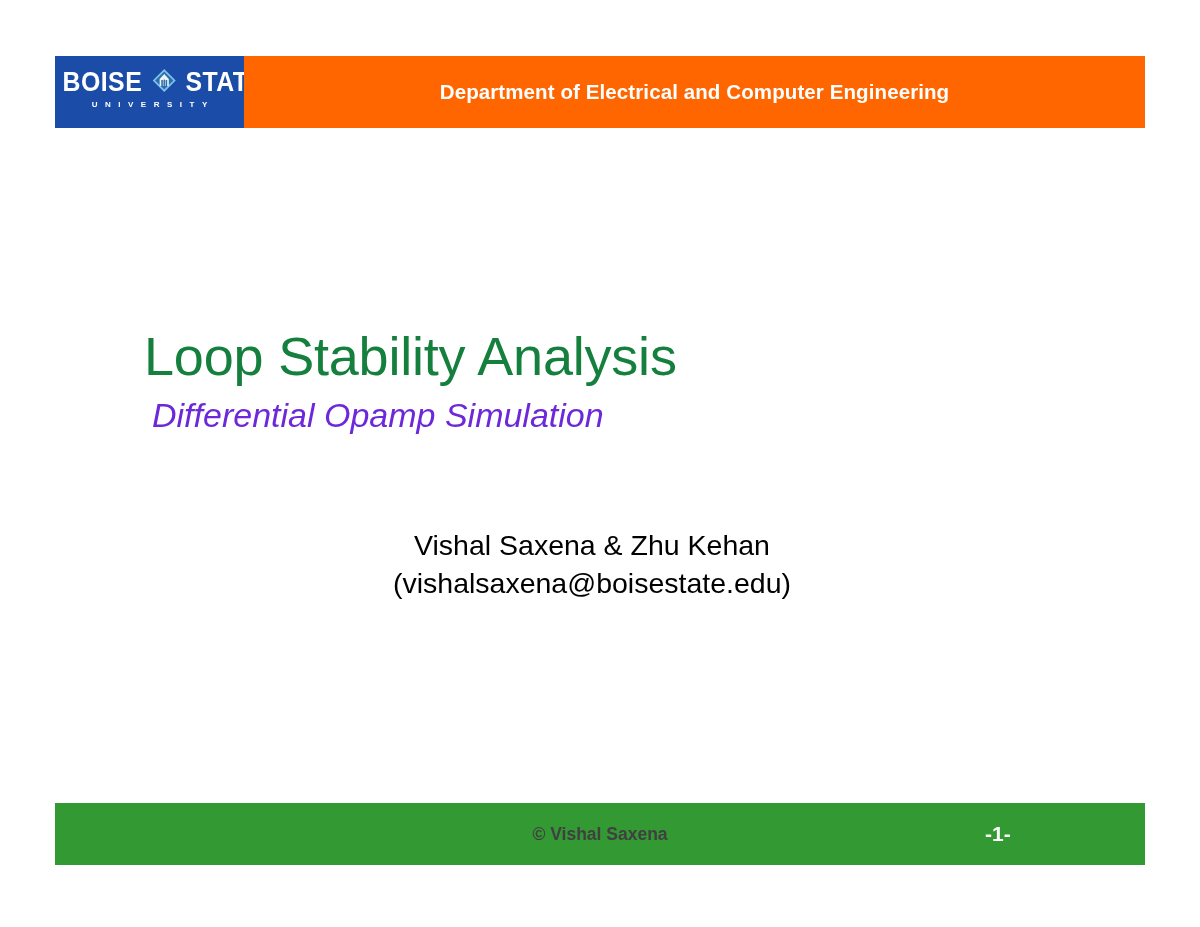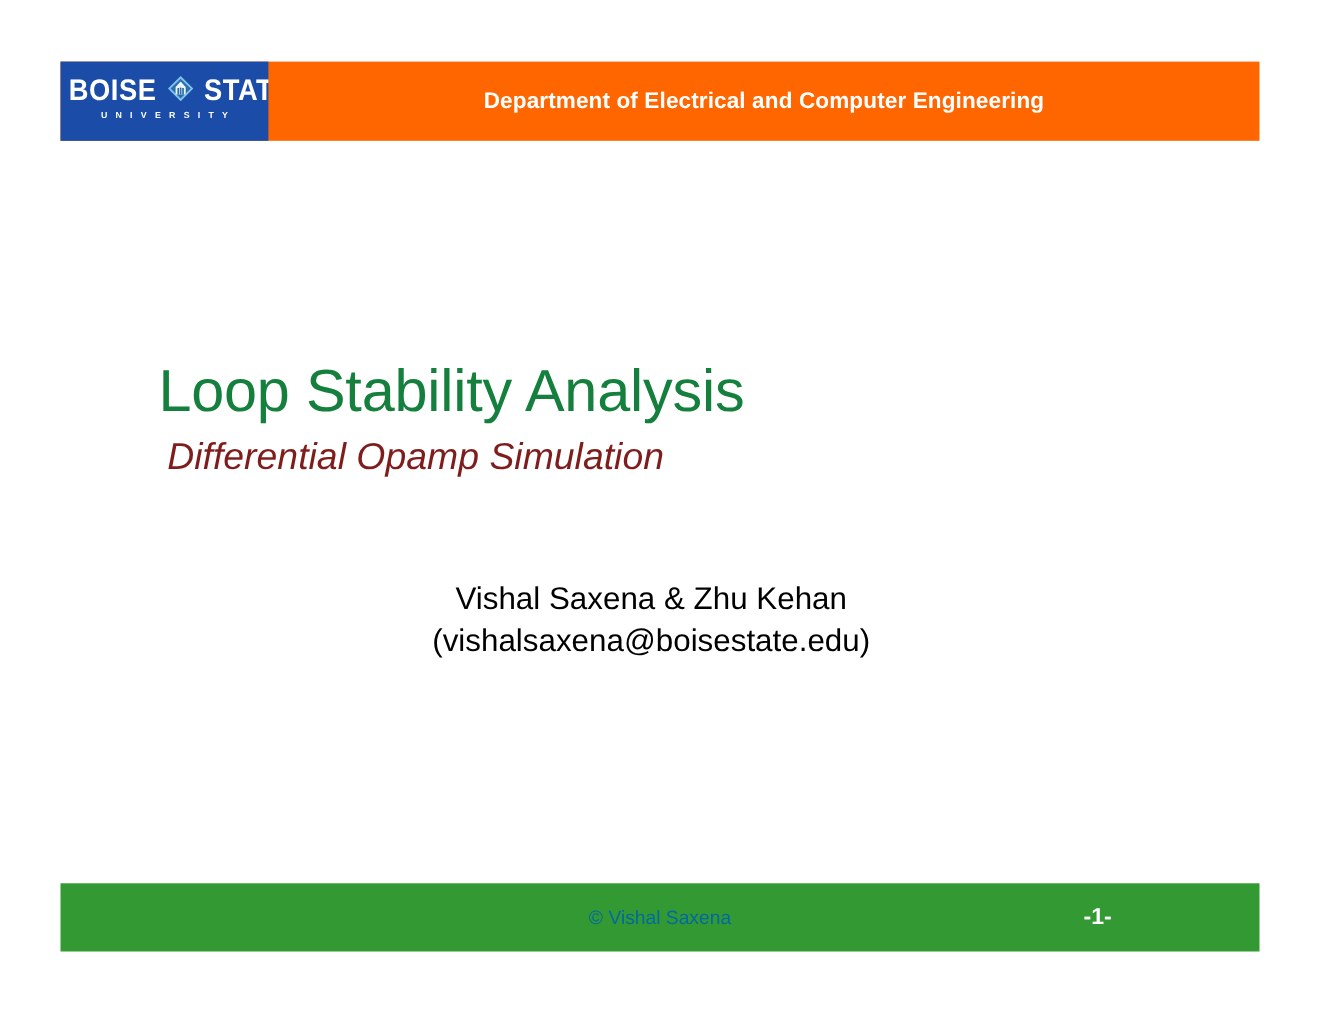--- a/index.html
+++ b/index.html
@@ -114,21 +114,21 @@
     line-height: 58px;
     font-weight: normal;
     white-space: nowrap;
     letter-spacing: -0.2px;
   }
 
   .title-sub {
     position: absolute;
     left: 152px;
     top: 396px;
-    color: #7f1d1d;
+    color: #6d28d9;
     font-family: "Liberation Sans Narrow", "Liberation Sans", sans-serif;
     font-size: 34px;
     line-height: 38px;
     font-style: italic;
     font-weight: normal;
     white-space: nowrap;
   }
 
   
   .authors {
@@ -156,23 +156,23 @@
 
   .footer-copyright {
     position: absolute;
     left: 55px;
     top: 803px;
     width: 1090px;
     height: 62px;
     display: flex;
     align-items: center;
     justify-content: center;
-    color: #0369a1;
+    color: #404040;
     font-size: 17.5px;
-    font-weight: normal;
+    font-weight: bold;
     white-space: nowrap;
   }
 
   .footer-pagenum {
     position: absolute;
     right: 55px;
     top: 803px;
     width: 160px;
     height: 62px;
     display: flex;

